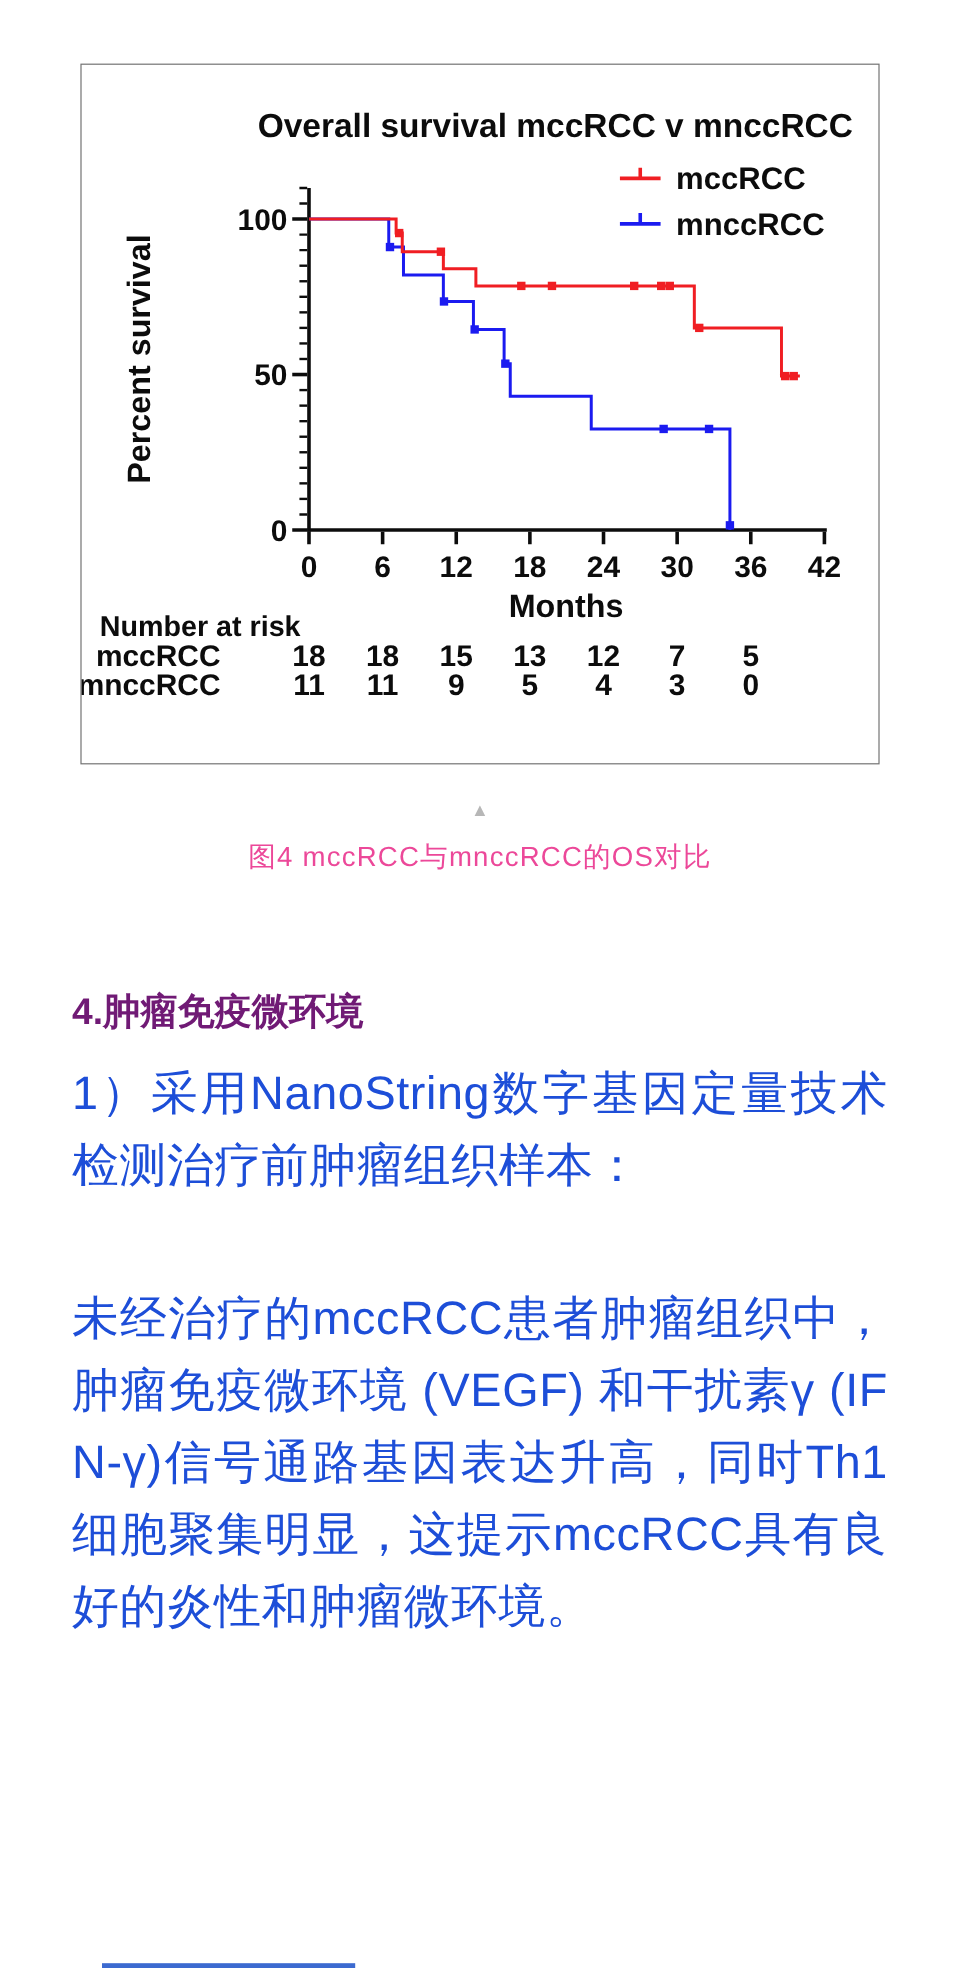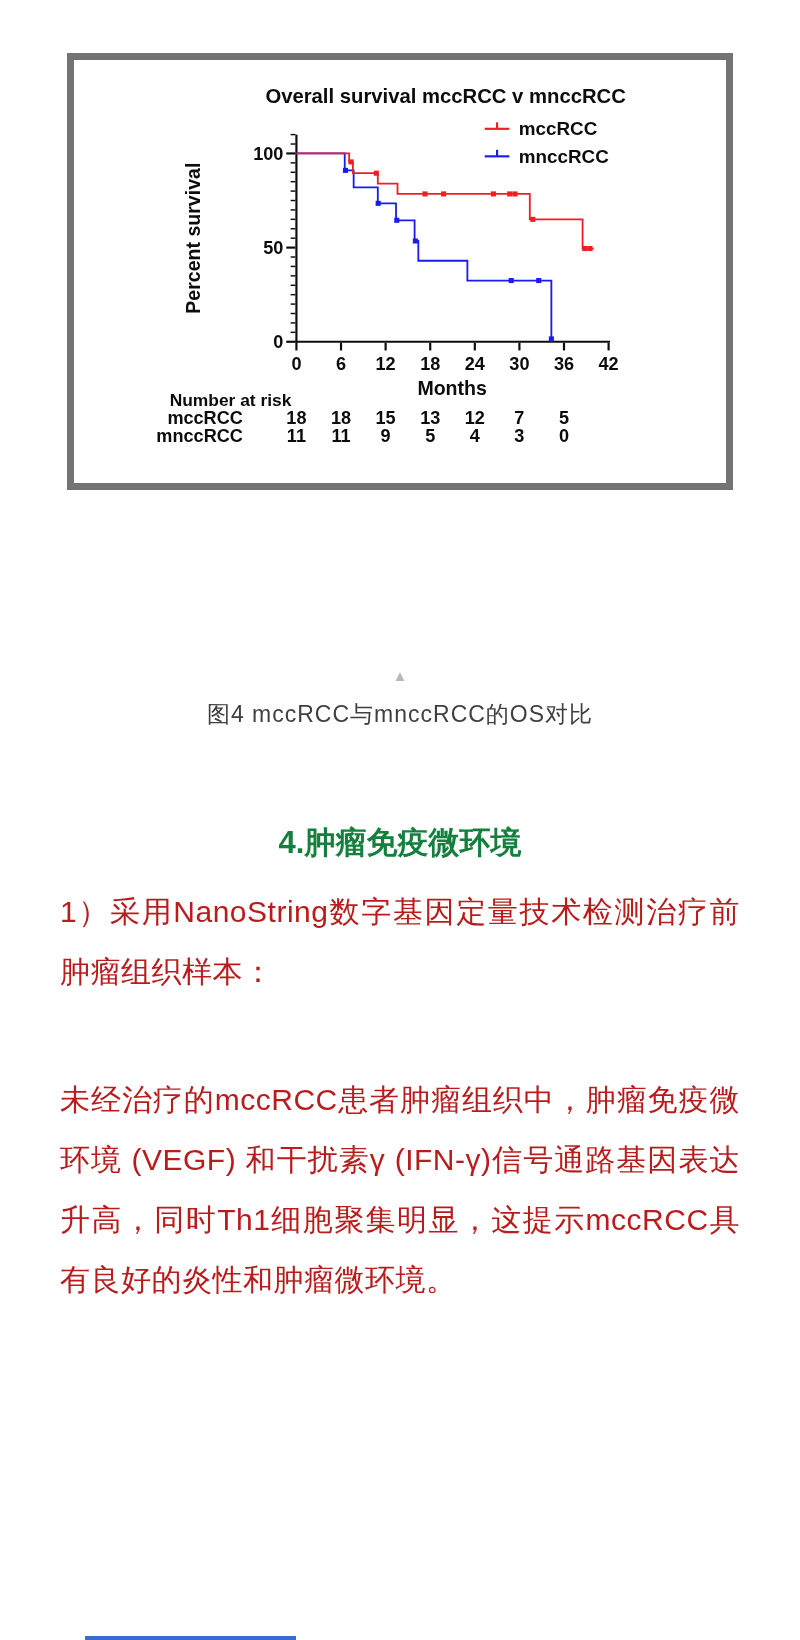--- a/index.html
+++ b/index.html
@@ -1,27 +1,27 @@
 <!DOCTYPE html>
 <html><head>
 <meta charset="utf-8">
 <style>
   html,body{margin:0;padding:0;background:#ffffff;}
   .page{position:relative;width:800px;height:1640px;background:#fff;overflow:hidden;
         font-family:"Liberation Sans",sans-serif;}
-  .chart-box{position:absolute;left:67px;top:53px;width:666px;height:437px;margin:0;
-             border:7px solid #737373;box-sizing:border-box;background:#fff;}
+  .chart-box{position:absolute;left:67px;top:53px;width:666px;height:584px;margin:0;
+             border:1px solid #737373;box-sizing:border-box;background:#fff;}
   .chart-box svg{position:absolute;left:0;top:0;width:100%;height:100%;
                  font-family:"Liberation Sans",sans-serif;font-weight:700;}
   .caption-block{position:absolute;left:0;top:668px;width:800px;text-align:center;}
   .tri{font-size:15px;line-height:15px;color:#b7b7b7;}
-  .caption{margin-top:16px;font-size:23px;line-height:30px;color:#404040;letter-spacing:1px;}
+  .caption{margin-top:16px;font-size:23px;line-height:30px;color:#ec4899;letter-spacing:1px;}
   .article{position:absolute;left:0;top:820px;width:800px;padding:0 60px;box-sizing:border-box;}
   .article h2{margin:0 0 16px 0;font-size:31px;line-height:46px;font-weight:700;color:#c79a6b;}
-  .article p{margin:0 0 68px 0;font-size:30px;line-height:60px;color:#b91c1c;
+  .article p{margin:0 0 68px 0;font-size:39px;line-height:60px;color:#1d4ed8;
              text-align:justify;text-justify:inter-character;letter-spacing:0.5px;
              word-break:break-all;}
   .article p:last-child{margin-bottom:0;}
   .bottom-divider{position:absolute;left:85px;top:1636px;width:211px;height:4px;background:#3c6ad0;}
 </style>
 </head>
 <body>
 
 <div class="page">
 
@@ -130,21 +130,21 @@
         </g>
       </svg>
   </figure>
 
   <div class="caption-block">
     <div class="tri">▲</div>
     <div class="caption">图4  mccRCC与mnccRCC的OS对比</div>
   </div>
 
   <div class="article">
-    <h2 style="color: #15803d; text-align: center;">4.肿瘤免疫微环境</h2>
+    <h2 style="color: #701a75;">4.肿瘤免疫微环境</h2>
     <div id="paras">
         <p>1）采用NanoString数字基因定量技术检测治疗前肿瘤组织样本：</p>
         <p>未经治疗的mccRCC患者肿瘤组织中，肿瘤免疫微环境 (VEGF) 和干扰素γ (IFN-γ)信号通路基因表达升高，同时Th1细胞聚集明显，这提示mccRCC具有良好的炎性和肿瘤微环境。</p>
       </div>
   </div>
 
   <div class="bottom-divider" style="background: rgb(60, 106, 208);"></div>
 
 </div>
 

